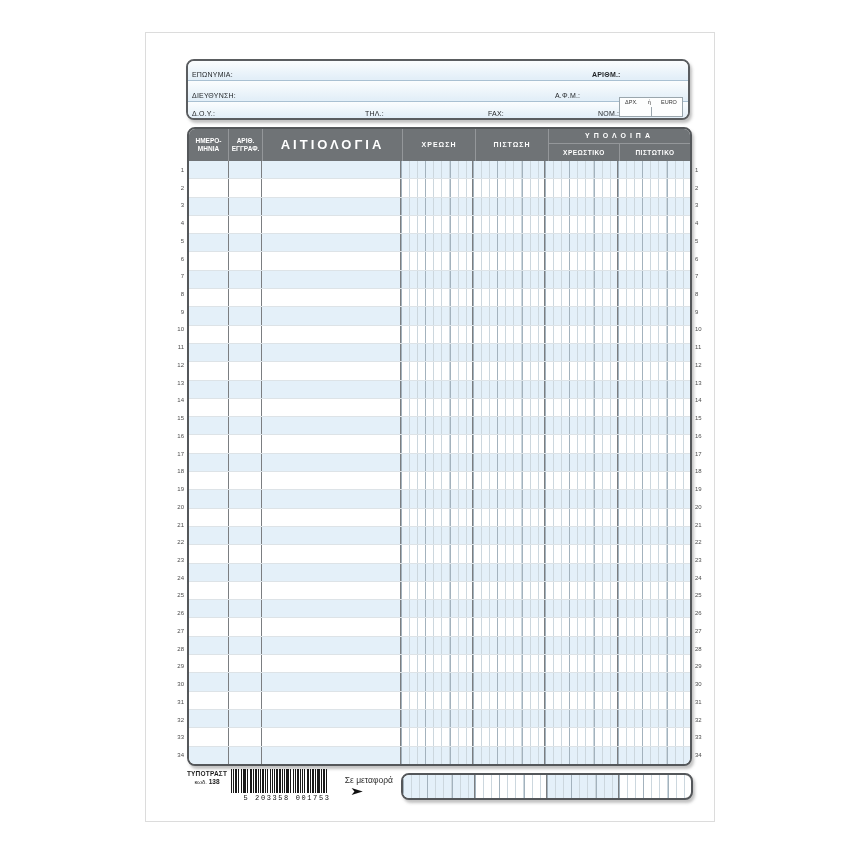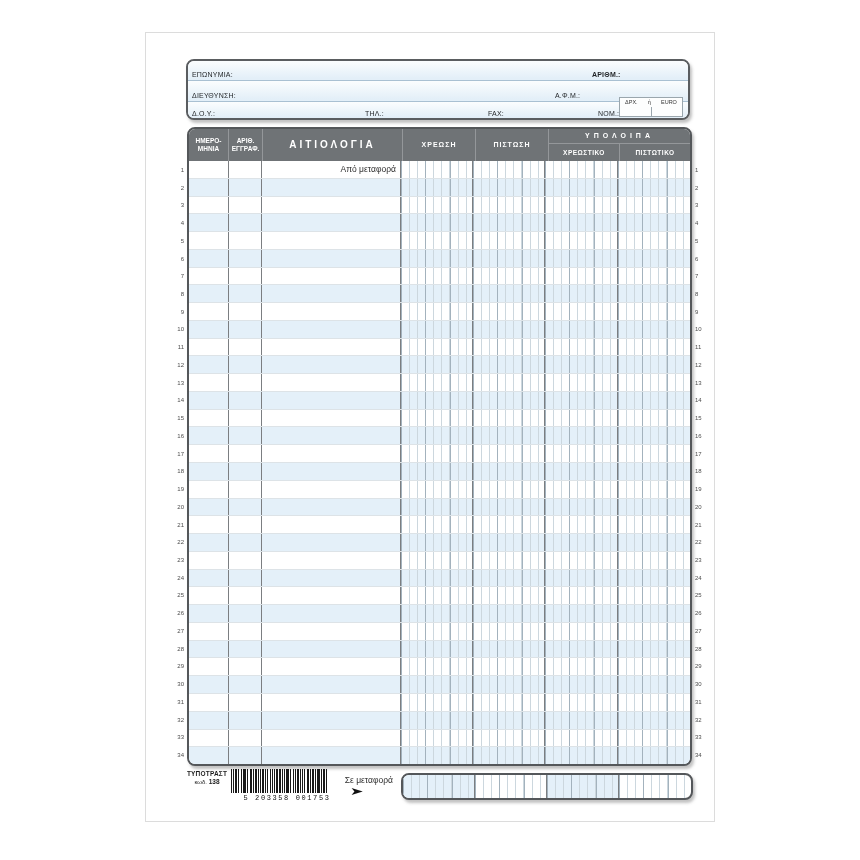--- a/index.html
+++ b/index.html
@@ -53,21 +53,21 @@
   .thead{
     height:32px;flex:0 0 32px;background:#6f7376;color:#ffffff;
     display:flex;font-weight:bold;
   }
   .th{box-sizing:border-box;border-right:1px solid #94979a;
       display:flex;flex-direction:column;align-items:center;justify-content:center;
       font-size:6.5px;line-height:8px;text-align:center;}
   .th:last-child{border-right:none;}
   .th-date{width:40px;}
   .th-entry{width:34px;}
-  .th-desc{width:140px;font-size:10px;letter-spacing:3px;}
+  .th-desc{width:140px;font-size:13px;letter-spacing:3px;}
   .th-num{width:73px;font-size:7px;letter-spacing:1px;}
   .th-bal{flex:1;padding:0;justify-content:flex-start;}
   .th-bal-top{height:15px;width:100%;border-bottom:1px solid #94979a;box-sizing:border-box;
       display:flex;align-items:center;justify-content:center;font-size:7px;letter-spacing:4px;}
   .th-bal-bottom{flex:1;width:100%;display:flex;}
   .th-bal-cell{flex:1;display:flex;align-items:center;justify-content:center;
       font-size:6.5px;letter-spacing:.5px;border-right:1px solid #94979a;box-sizing:border-box;}
   .th-bal-cell:last-child{border-right:none;}
 
   .tbody{flex:1;display:flex;flex-direction:column;}
@@ -172,29 +172,20 @@
       <div class="th th-num">ΠΙΣΤΩΣΗ</div>
       <div class="th th-bal">
         <div class="th-bal-top">ΥΠΟΛΟΙΠΑ</div>
         <div class="th-bal-bottom">
           <div class="th-bal-cell">ΧΡΕΩΣΤΙΚΟ</div>
           <div class="th-bal-cell">ΠΙΣΤΩΤΙΚΟ</div>
         </div>
       </div>
     </div>
     <div class="tbody" id="tbody">
-        <div class="trow">
-          <div class="cell c-date"></div>
-          <div class="cell c-entry"></div>
-          <div class="cell c-desc">Από μεταφορά</div>
-          <div class="cell c-num"></div>
-          <div class="cell c-num"></div>
-          <div class="cell c-num"></div>
-          <div class="cell c-num"></div>
-        </div>
         <div class="trow blue">
           <div class="cell c-date"></div>
           <div class="cell c-entry"></div>
           <div class="cell c-desc"></div>
           <div class="cell c-num"></div>
           <div class="cell c-num"></div>
           <div class="cell c-num"></div>
           <div class="cell c-num"></div>
         </div>
         <div class="trow">

